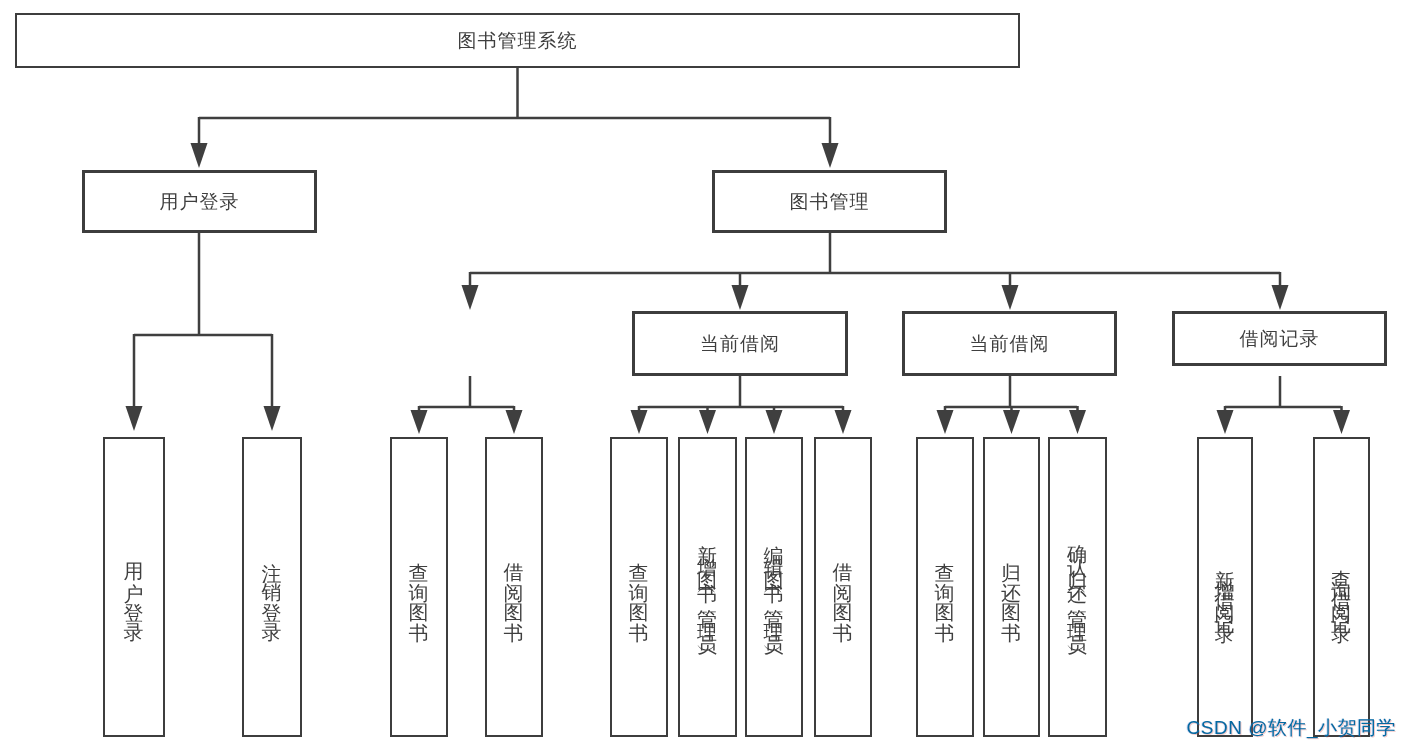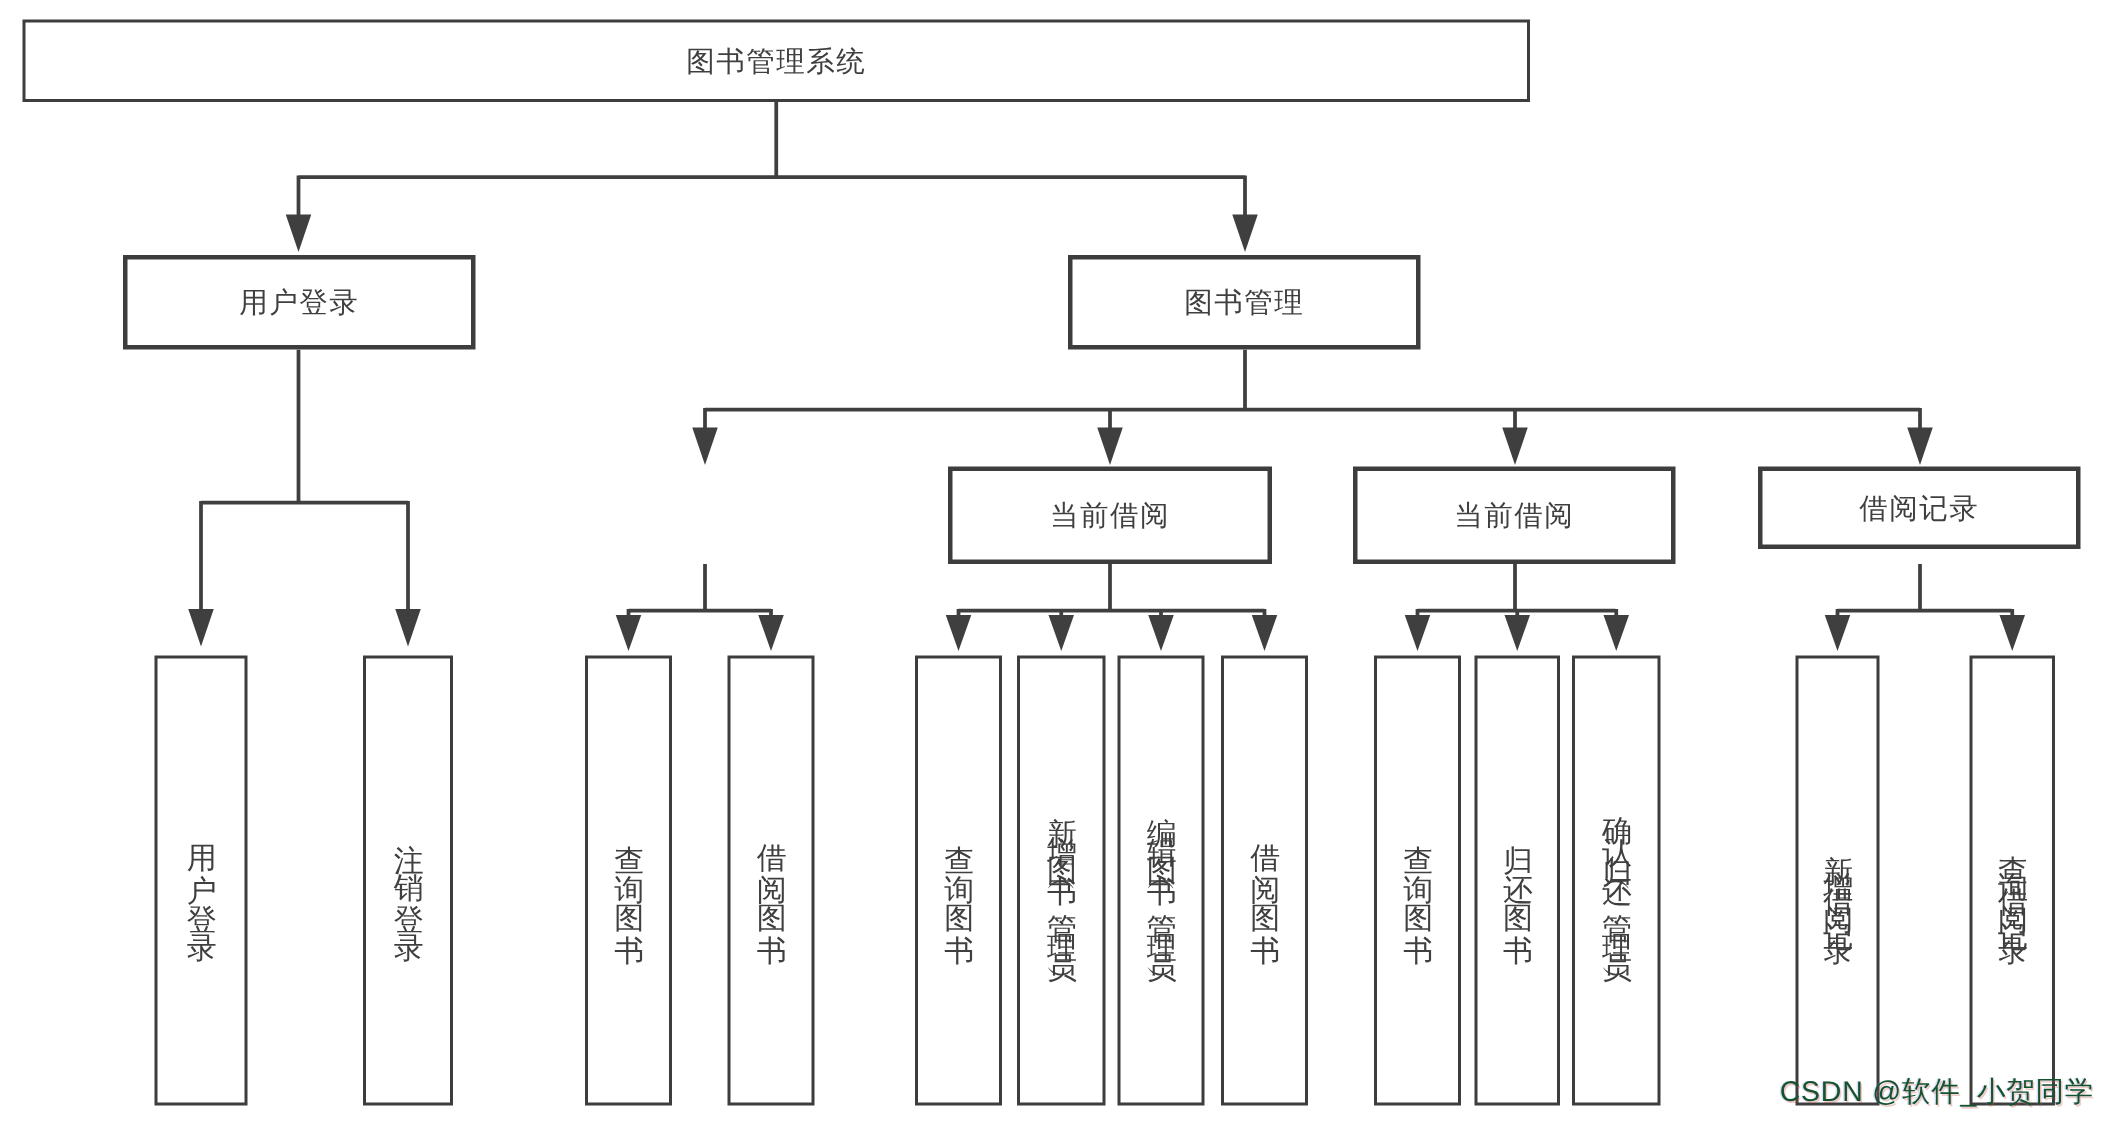--- a/index.html
+++ b/index.html
@@ -40,21 +40,21 @@
     line-height: 1;
   }
   .chars-4 { letter-spacing: 20px; }
   .chars-6 { letter-spacing: 11px; }
   .chars-8 { letter-spacing: 13px; }
   .watermark {
     position: absolute;
     top: 715px;
     right: 9px;
     font-size: 19px;
-    color: #14532d;
+    color: #0369a1;
     letter-spacing: 0.5px;
     z-index: 5;
     text-shadow: 1px 1px 0 rgba(210, 80, 80, 0.30), -1px 0 0 rgba(100, 130, 230, 0.25);
     white-space: nowrap;
   }
 </style>
 </head>
 <body>
 
 <div class="stage">

